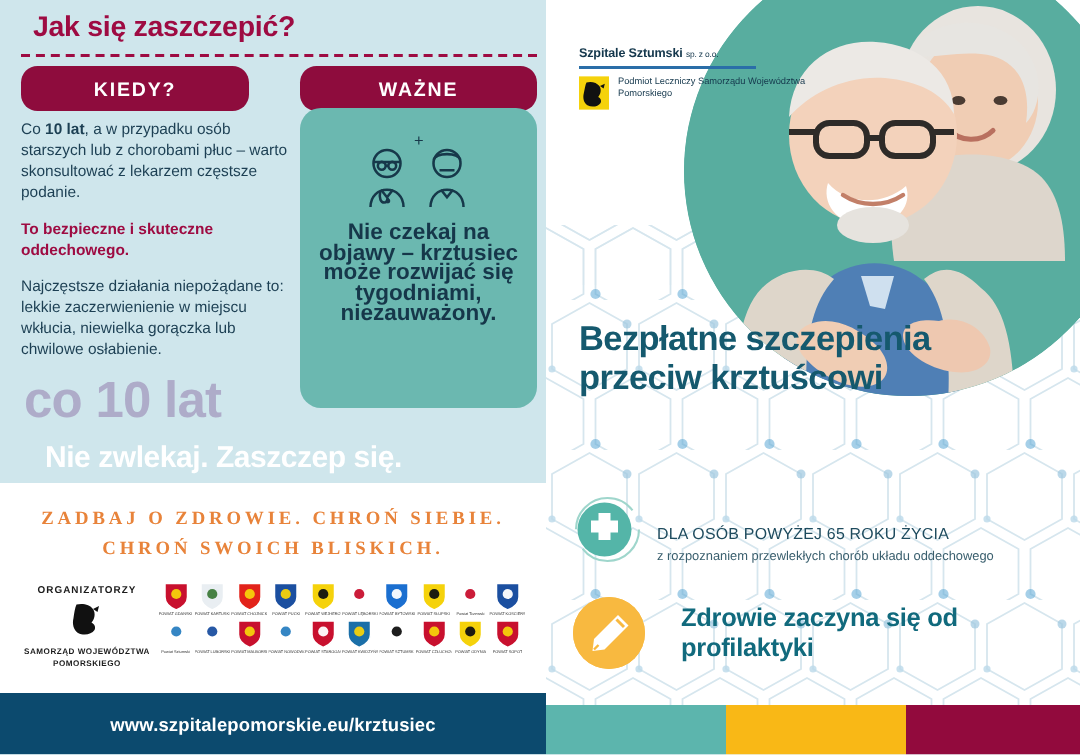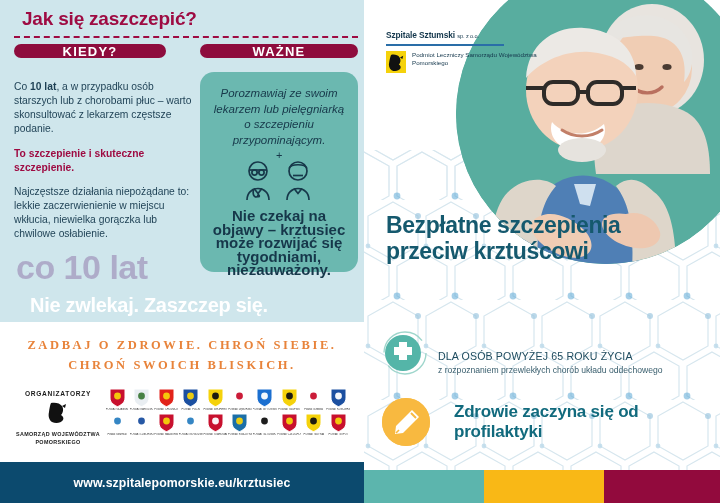--- a/index.html
+++ b/index.html
@@ -17,21 +17,21 @@
   }
   .headline{
     position:absolute;left:22px;top:8px;
     font-size:19px;font-weight:bold;color:#9e0b42;letter-spacing:-.2px;
   }
   .dashed-rule{
     position:absolute;left:14px;top:36px;width:344px;height:0;
     border-top:2px dashed #9e0b42;
   }
   .pill{
-    position:absolute;height:14px;border-radius:11px;background:#8e0c3d;
+    position:absolute;height:30px;border-radius:11px;background:#8e0c3d;
     color:#fff;font-weight:bold;font-size:13px;letter-spacing:1.2px;
     display:flex;align-items:center;justify-content:center;
   }
   .pill-kiedy{left:14px;top:44px;width:152px;}
   .pill-wazne{left:200px;top:44px;width:158px;}
 
   
   .col-left{position:absolute;left:14px;top:80px;width:178px;}
   .body-txt{
     font-size:10.3px;line-height:14px;color:#1c3f53;margin:0 0 11px 0;
@@ -149,26 +149,25 @@
   <div class="left-panel">
 
     <div class="headline">Jak się zaszczepić?</div>
     <div class="dashed-rule"></div>
 
     <div class="pill pill-kiedy">KIEDY?</div>
     <div class="pill pill-wazne">WAŻNE</div>
 
     <div class="col-left">
       <p class="body-txt"><span>Co </span><b>10 lat</b><span>, a w przypadku osób starszych lub z chorobami płuc – warto skonsultować z lekarzem częstsze podanie.</span></p>
-      <p class="emph">To szczepienie i skuteczne szczepienie.</p>
+      <p class="emph">To bezpieczne i skuteczne oddechowego.</p>
       <p class="body-txt">Najczęstsze działania niepożądane to: lekkie zaczerwienienie w miejscu wkłucia, niewielka gorączka lub chwilowe osłabienie.</p>
     </div>
 
     <div class="card">
-      <p class="card-italic">Porozmawiaj ze swoim lekarzem lub pielęgniarką o szczepieniu przypominającym.</p>
       <div class="card-icons">
         <svg width="86" height="52" viewBox="0 0 86 52" fill="none" stroke="#17384a" stroke-width="1.7">
           <text x="40" y="8" font-size="11" fill="#17384a" stroke="none" font-family="Liberation Sans,sans-serif">+</text>
           <g>
             <circle cx="22" cy="20" r="9"></circle>
             <path d="M13 19h18"></path>
             <circle cx="18.5" cy="21.5" r="2.6"></circle>
             <circle cx="25.5" cy="21.5" r="2.6"></circle>
             <path d="M21.1 21.5h1.8"></path>
             <path d="M11 49c0-7.2 5-11.5 11-11.5S33 41.8 33 49"></path>

